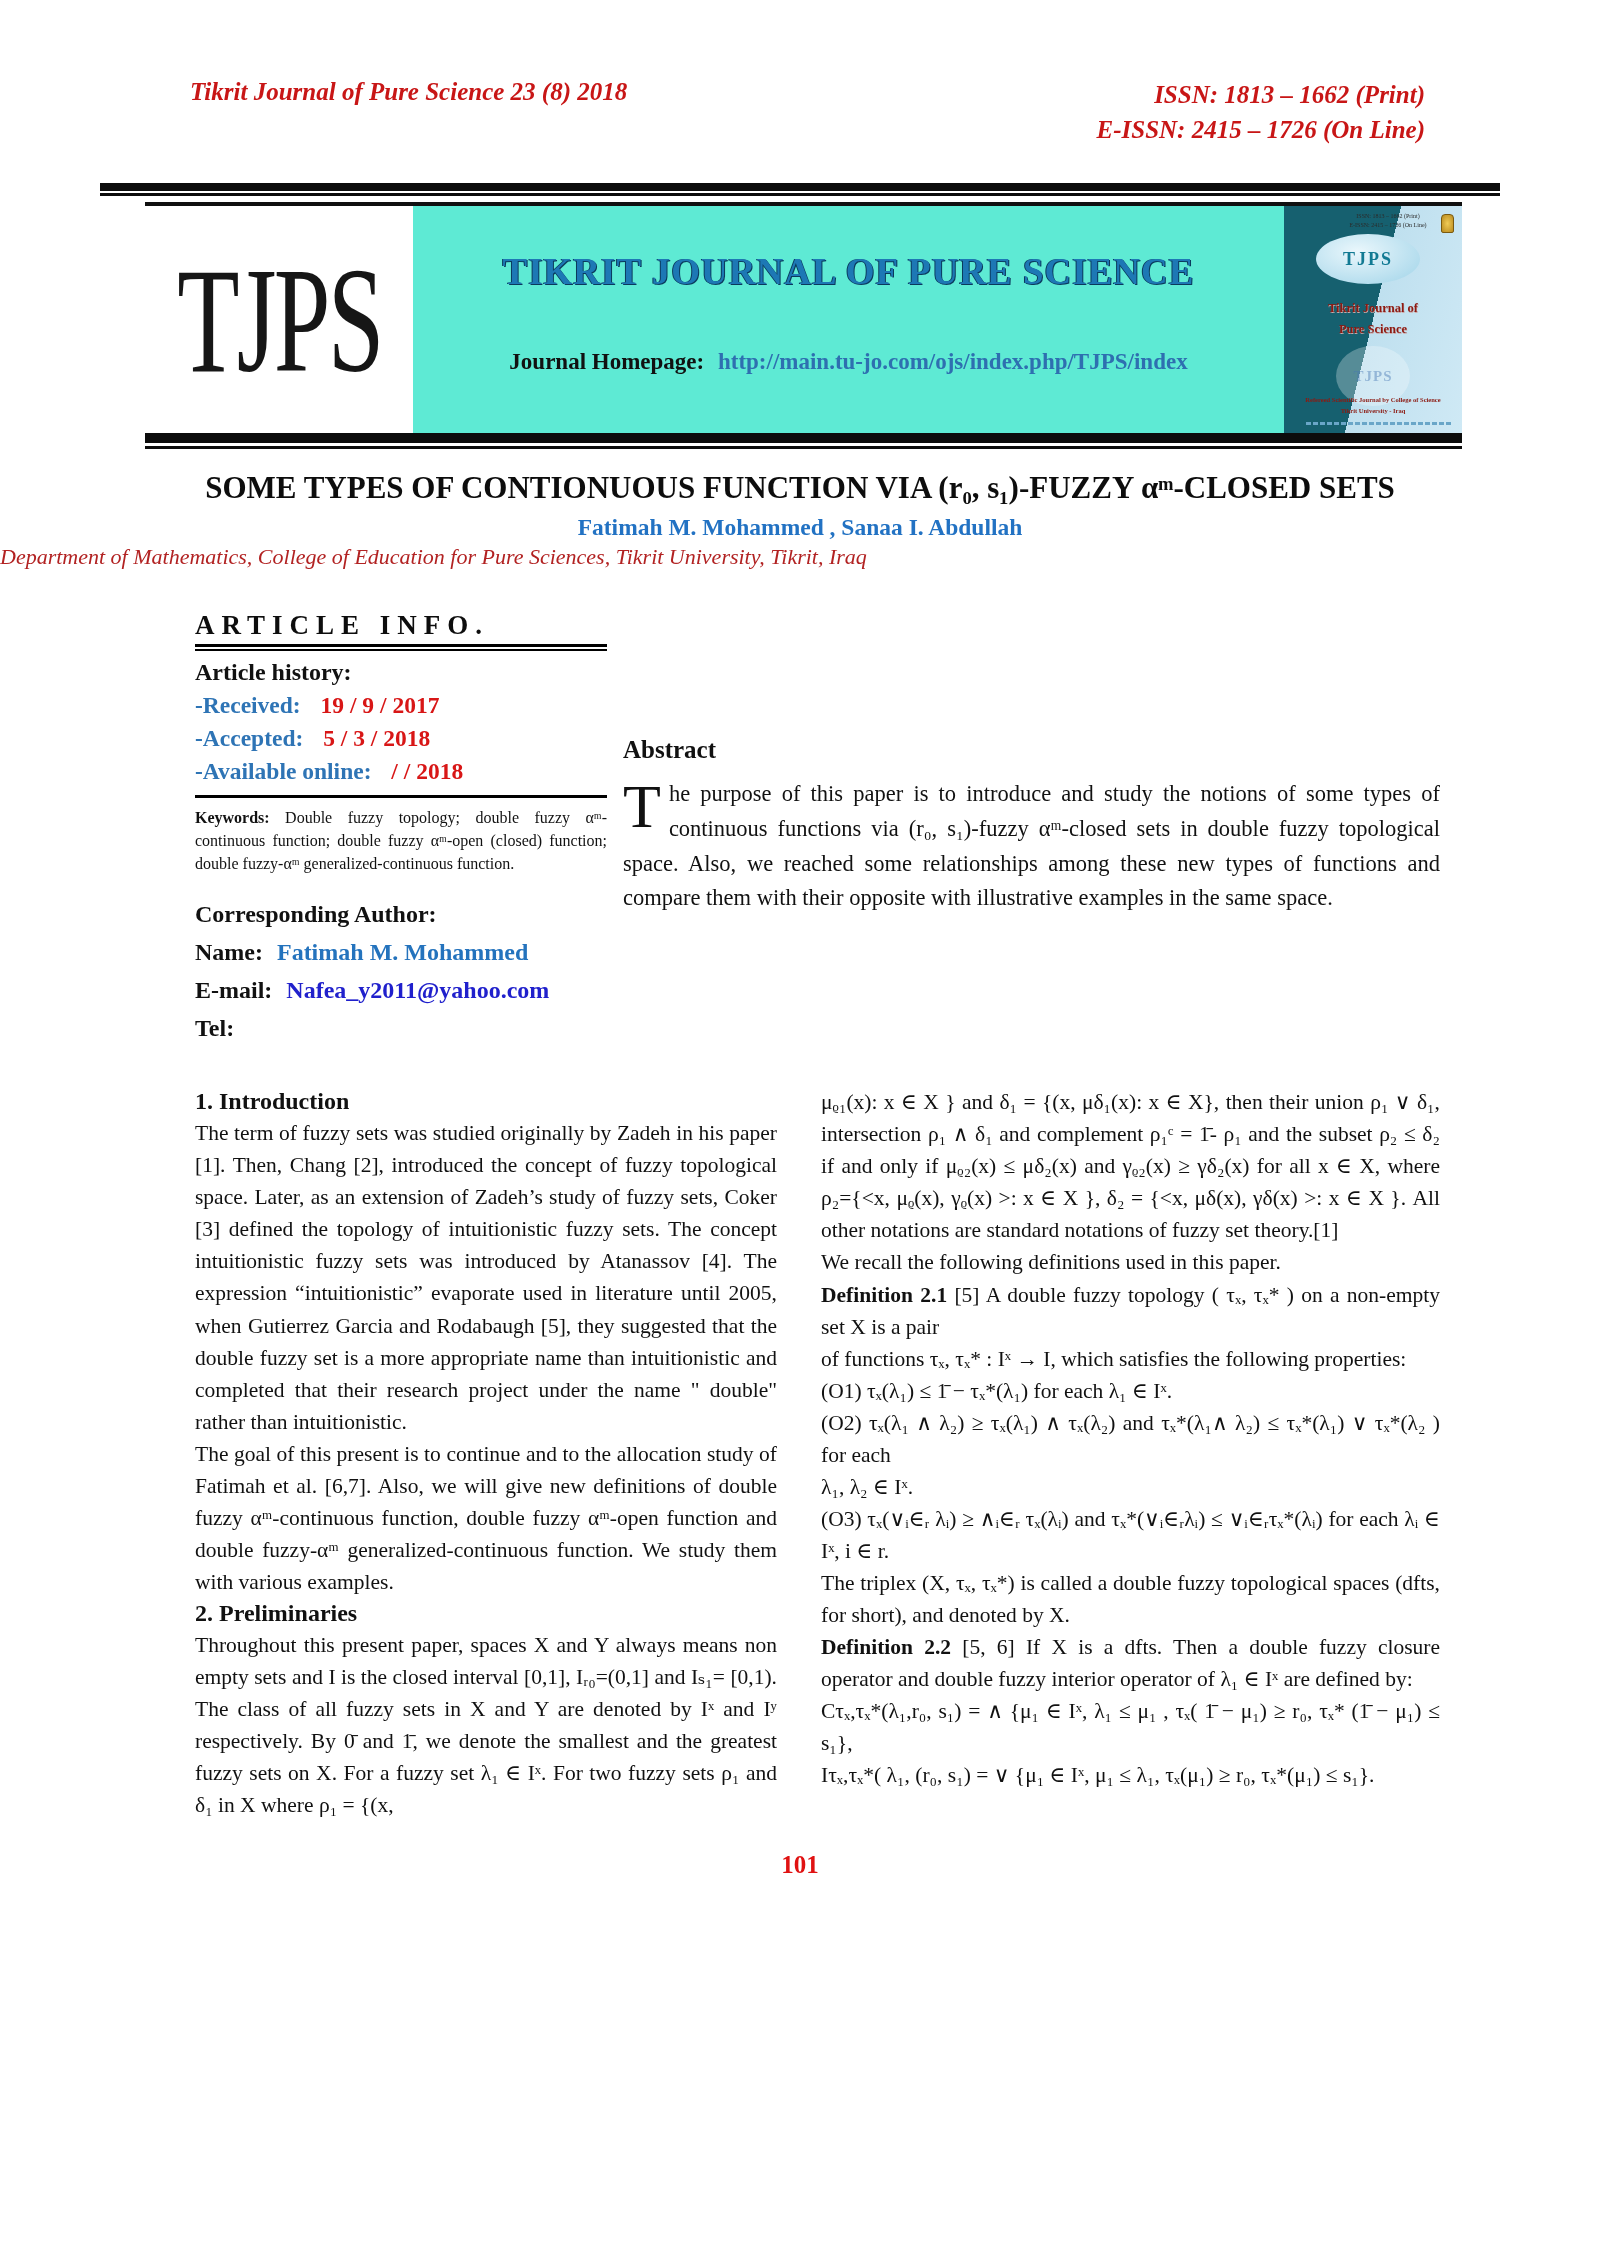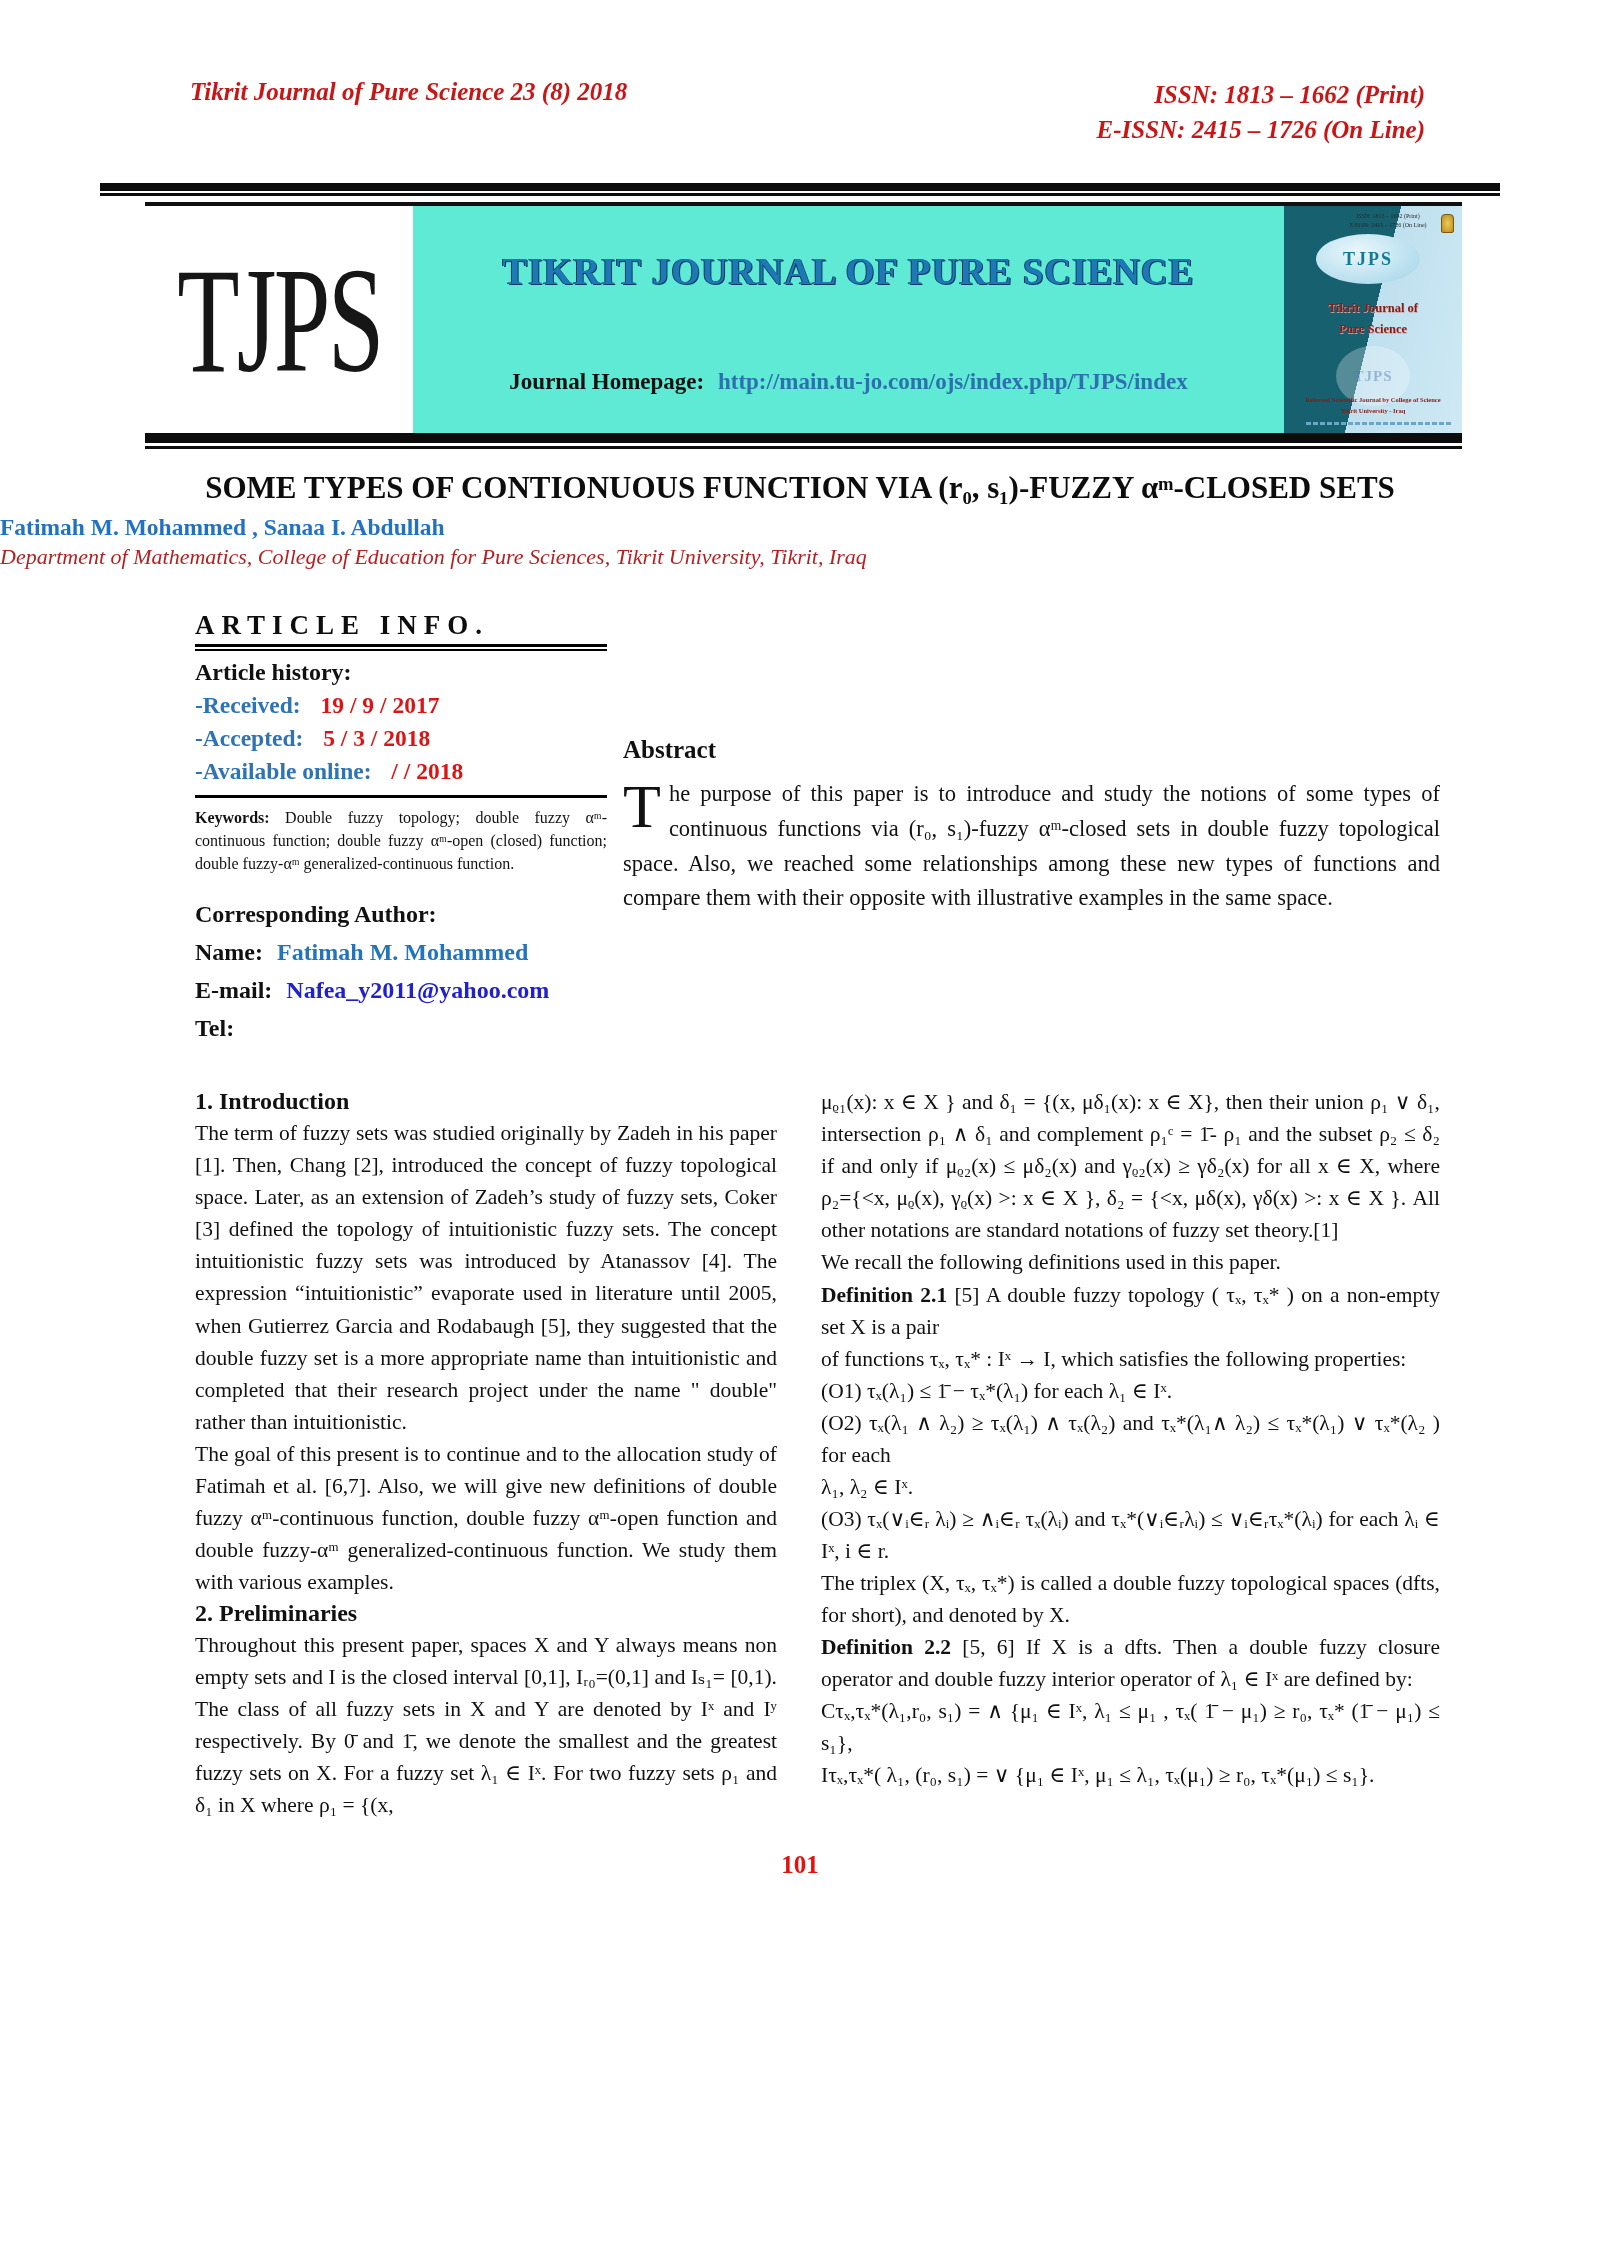--- a/index.html
+++ b/index.html
@@ -15,21 +15,21 @@
   .hdr-right { text-align:right; font-size:25px; font-weight:bold; font-style:italic; color:#c81616; line-height:1.38; }
   .rule-thickthin { height:13px; background:linear-gradient(#0c0c0c 0 8px,#ffffff 8px 10px,#0c0c0c 10px 13px); }
   .header-rule { margin:36px 100px 0 100px; }
   
   .banner { margin:6px 138px 0 145px; display:flex; border-top:4px solid #101010; height:231px; }
   .logo-cell { width:268px; background:#ffffff; display:flex; align-items:center; justify-content:center; overflow:hidden; }
   .tjps-logo { font-size:150px; font-weight:400; color:#161616; letter-spacing:-4px; display:inline-block; transform:scaleX(.68); white-space:nowrap; }
   .banner-mid { flex:1; background:#5eead4; text-align:center; padding-top:44px; }
   .banner-title { font-size:37px; font-weight:bold; color:#1d78b5; letter-spacing:1px;
                   text-shadow:1px 1px 0 #0b3a5c, -1px 0 0 #0b3a5c; }
-  .homepage-line { margin-top:76px; font-size:23px; font-weight:bold; }
+  .homepage-line { margin-top:56px; font-size:23px; font-weight:bold; }
   .homepage-label { color:#111; }
   .homepage-url { color:#2e6fb0; margin-left:8px; }
   .cover-cell { width:178px; position:relative; overflow:hidden;
                 background:linear-gradient(104deg,#16606f 0%,#16606f 50%,#bfe0ef 50%,#cfe9f5 100%); }
   .cover-issn { position:absolute; top:6px; left:34px; right:4px; font-size:6px; color:#2b2b2b; line-height:1.5; text-align:center; }
   .cover-emblem { position:absolute; top:8px; right:8px; width:13px; height:19px; border-radius:4px 4px 2px 2px;
                   background:radial-gradient(#f0cb57,#b98a1d); border:1px solid #7a5a10; }
   .cover-oval { position:absolute; top:28px; left:32px; width:104px; height:50px; border-radius:50%;
                 background:radial-gradient(ellipse at 40% 35%,#eaf7fc,#9fd3e8); display:flex; align-items:center; justify-content:center; }
   .cover-oval-text { font-size:18px; font-weight:bold; color:#127a93; letter-spacing:2px; }
@@ -38,21 +38,21 @@
   .cover-ghost { position:absolute; top:140px; left:52px; width:74px; height:60px; border-radius:50%;
                  background:rgba(255,255,255,.28); display:flex; align-items:center; justify-content:center; }
   .cover-ghost-text { font-size:15px; font-weight:bold; color:rgba(70,120,180,.45); letter-spacing:1px; }
   .cover-footer { position:absolute; bottom:16px; left:2px; right:2px; text-align:center; font-size:6.5px; font-weight:bold;
                   color:#8c1a12; line-height:1.8; }
   .cover-fineprint { position:absolute; bottom:8px; left:22px; right:10px; height:3px;
                      background:repeating-linear-gradient(90deg,#6aa6c8 0 5px,transparent 5px 7px); }
   .banner-rule { margin:0 138px 0 145px; height:16px; background:linear-gradient(#0c0c0c 0 10px,#ffffff 10px 13px,#0c0c0c 13px 16px); }
   
   .paper-title { margin:20px auto 0; width:1245px; text-align:center; font-size:31px; font-weight:bold; line-height:1.25; color:#0d0d0d; }
-  .paper-authors { margin-top:6px; text-align:left; font-size:23.5px; font-weight:bold; color:#2272c3; }
+  .paper-authors { margin-top:6px; text-align:center; font-size:23.5px; font-weight:bold; color:#2272c3; }
   .paper-affil { margin-top:3px; font-size:22px; font-style:italic; color:#b22222; }
   
   .main-row { margin:40px 160px 0 195px; display:flex; align-items:center;font-family:Liberation Serif, serif; }
   .info-col { width:412px; flex:none; }
   .abs-col { flex:1; margin-left:16px; }
   .ai-head { font-size:27px; font-weight:800; letter-spacing:7px; color:#0d0d0d; }
   .rule-double { margin-top:3px; border-top:3px solid #000; border-bottom:2px solid #000; height:7px; }
   .hist-label { margin-top:8px; font-size:24px; font-weight:bold; }
   .hist-row { margin-top:6px; font-size:23.5px; font-weight:bold; }
   .hist-key { color:#2e74b5; }

